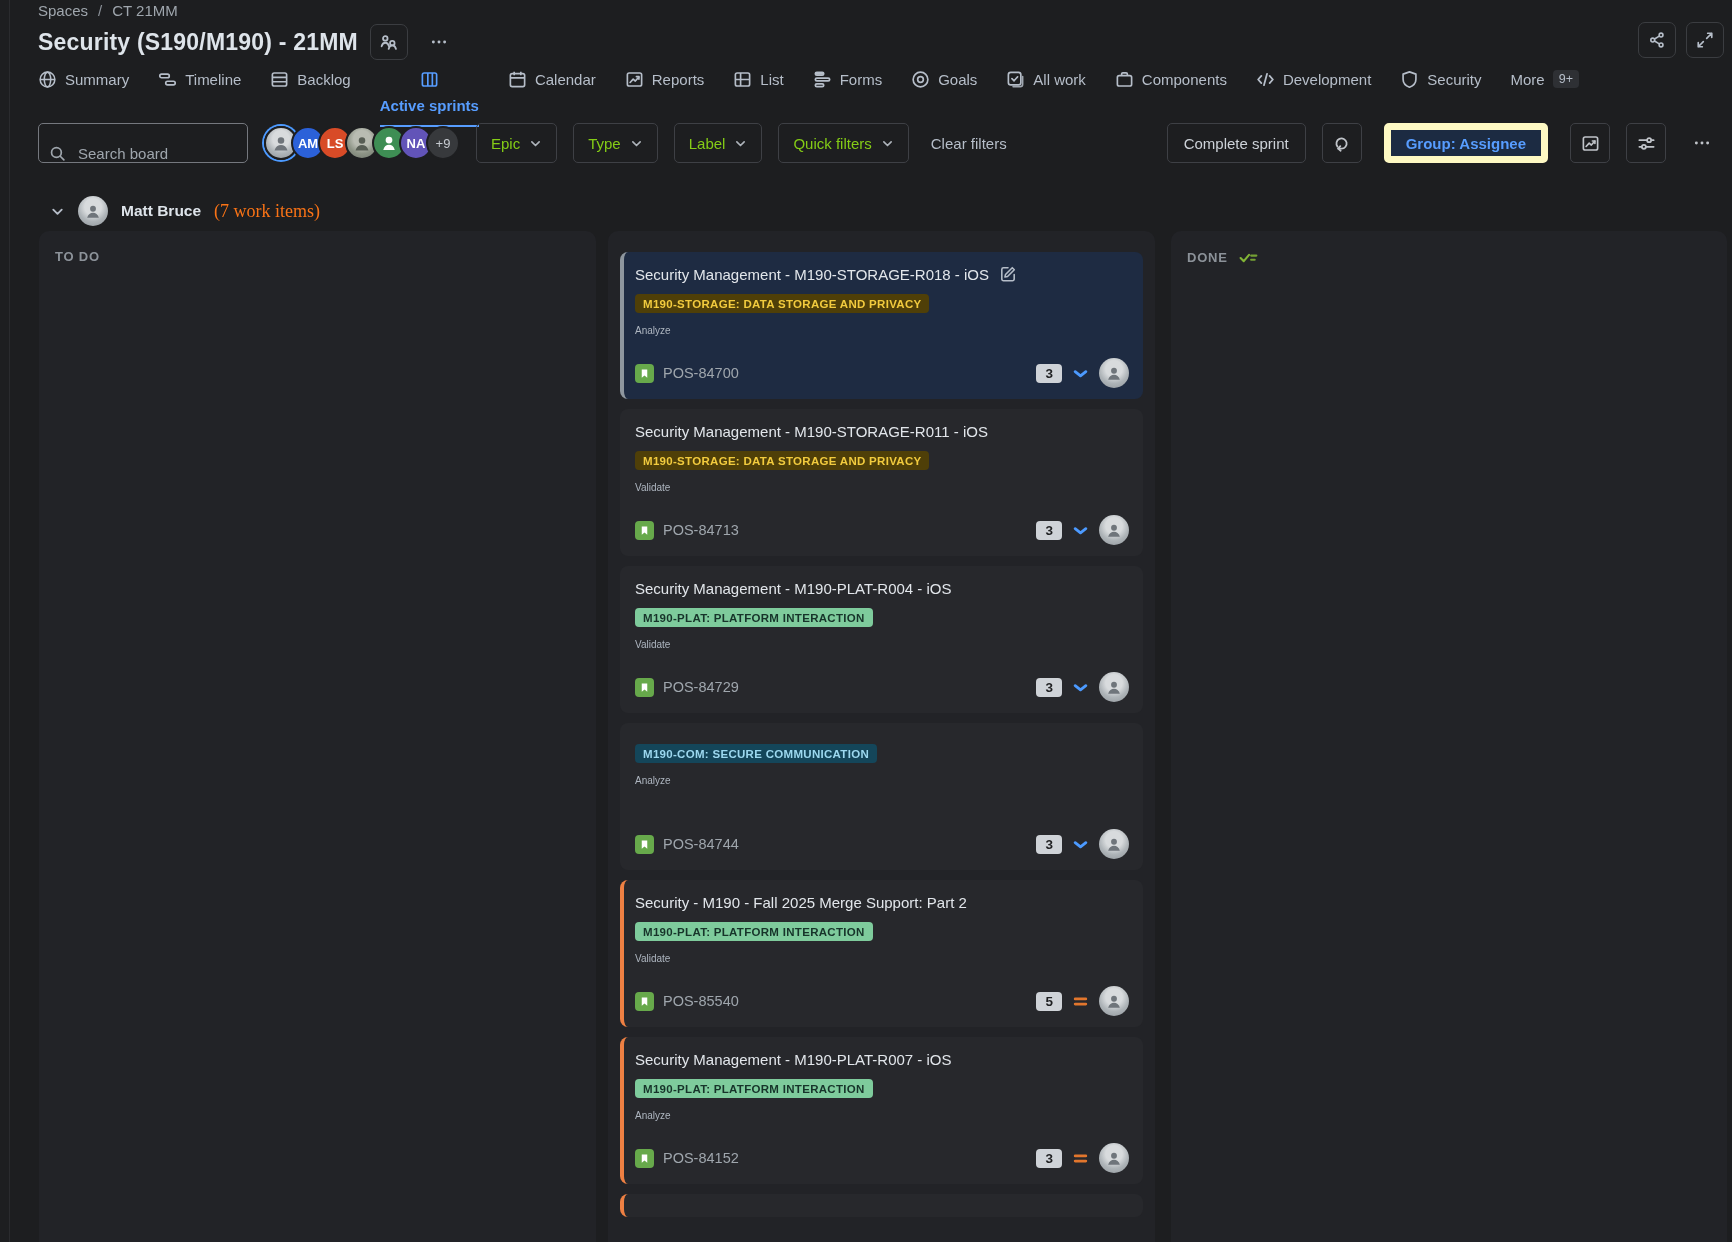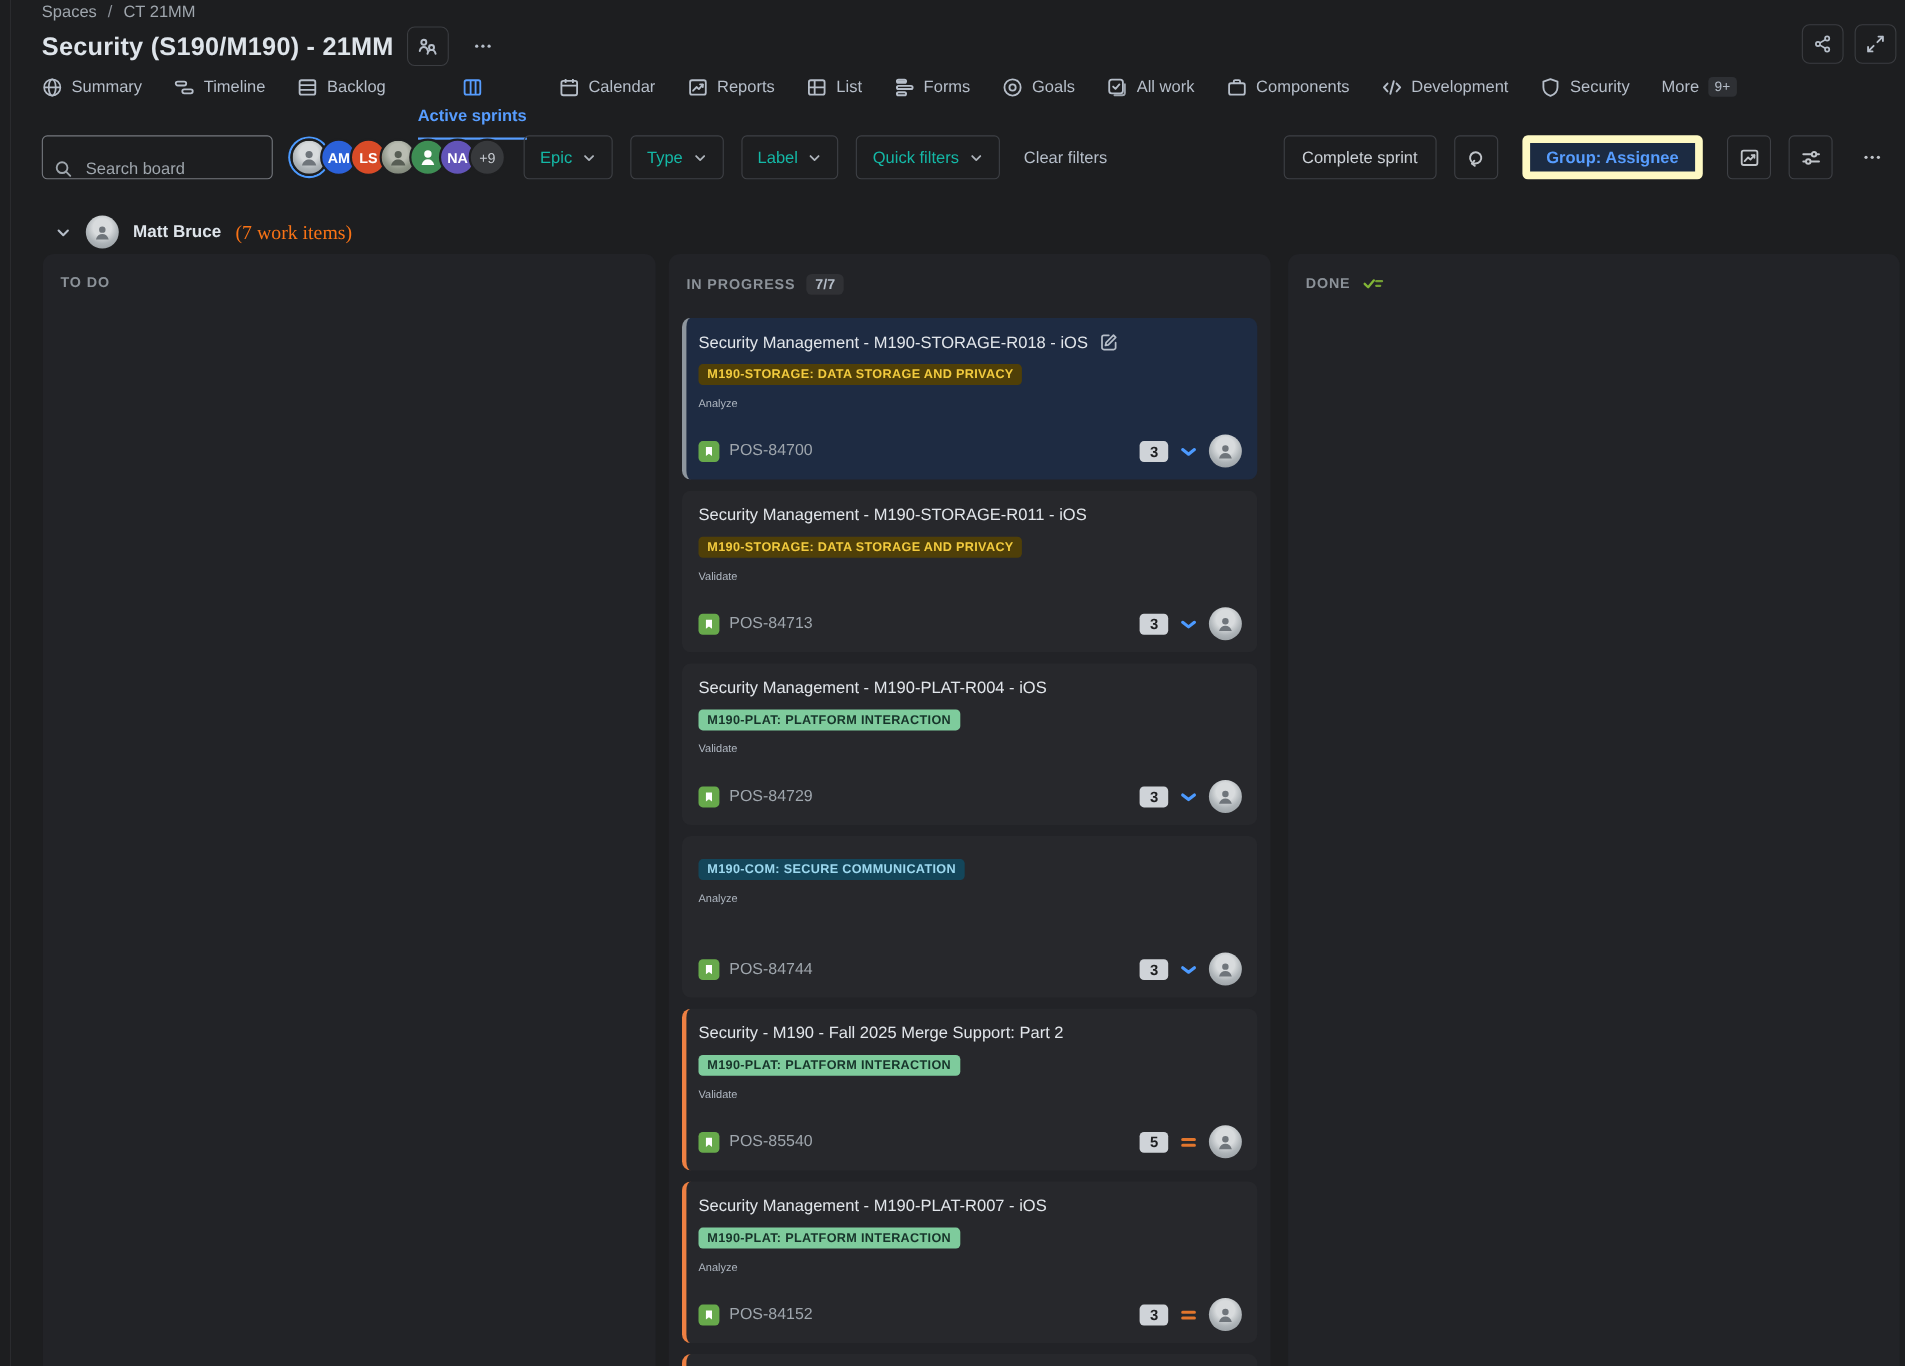--- a/index.html
+++ b/index.html
@@ -39,21 +39,21 @@
   .search-box input { background:transparent; border:none; outline:none; color:#DEE4EA; font-size:15px; width:100%; font-family:"Liberation Sans",sans-serif; }
   .search-box input::placeholder { color:#9FA6AD; }
 
   .avatar-stack { display:flex; margin-left:16px; align-items:center; }
   .avatar { width:34px; height:34px; border-radius:50%; display:flex; align-items:center; justify-content:center; font-size:13px; font-weight:700; color:#fff; border:2px solid #1D1E20; margin-left:-7px; cursor:pointer; }
   .avatar:first-child { margin-left:0; }
   .avatar.ring { box-shadow:0 0 0 2px #4C9AFF; }
   .avatar.photo { background:radial-gradient(circle at 50% 36%, #D8DBDD 0 34%, #AEB4B8 60%, #8E9499 100%); color:#6A7076; }
   .avatar.photo2 { background:radial-gradient(circle at 50% 36%, #B9BCB2 0 34%, #8E9587 60%, #6F766C 100%); color:#565C55; }
 
-  .filter-btn { height:40px; border:1px solid #3E4045; border-radius:5px; background:transparent; color:#14b8a6; font-size:15px; display:flex; align-items:center; gap:9px; padding:0 14px; margin-left:16px; cursor:pointer; white-space:nowrap; font-family:"Liberation Sans",sans-serif; }
+  .filter-btn { height:40px; border:1px solid #3E4045; border-radius:5px; background:transparent; color:#84cc16; font-size:15px; display:flex; align-items:center; gap:9px; padding:0 14px; margin-left:16px; cursor:pointer; white-space:nowrap; font-family:"Liberation Sans",sans-serif; }
   .text-btn { color:#B6BEC9; font-size:15px; margin-left:22px; cursor:pointer; background:none; border:none; font-family:"Liberation Sans",sans-serif; }
 
   .filter-right { margin-left:auto; display:flex; align-items:center; gap:16px; }
   .btn-outline { height:40px; border:1px solid #3E4045; border-radius:5px; background:transparent; color:#CDD2D8; font-size:15px; padding:0 16px; cursor:pointer; display:flex; align-items:center; font-family:"Liberation Sans",sans-serif; }
   .btn-square { width:40px; height:40px; border:1px solid #3E4045; border-radius:5px; display:flex; align-items:center; justify-content:center; color:#C0C4C9; cursor:pointer; background:transparent; }
   .btn-square.borderless { border-color:transparent; }
   .btn-group { height:40px; border:7px solid #fef9c3; border-radius:5px; background:#1C2B42; color:#579DFF; font-size:15px; font-weight:600; padding:0 15px; cursor:pointer; display:flex; align-items:center; margin:0 6px; font-family:"Liberation Sans",sans-serif; }
 
   
   .group-row { position:absolute; left:50px; top:196px; display:flex; align-items:center; gap:13px; }
@@ -415,24 +415,20 @@
 <div class="board">
 
   <div class="column col-todo">
     <div class="col-header">
       <span class="col-title">TO DO</span>
     </div>
     <div class="cards"></div>
   </div>
 
   <div class="column col-inprogress">
-    <div class="col-header">
-      <span class="col-title">IN PROGRESS</span>
-      <span class="col-count">7/7</span>
-    </div>
     <div class="cards">
 
       <div class="card selected">
         <div class="card-title-row">
           <span class="card-title">Security Management - M190-STORAGE-R018 - iOS</span>
           <span class="edit-btn">
             <span style="display:flex">
                 <svg width="18" height="18" viewBox="0 0 16 16" fill="none" stroke="currentColor" stroke-width="1.4" stroke-linecap="round" stroke-linejoin="round">
                   <path d="M13.5 8.5v4a1.5 1.5 0 0 1-1.5 1.5H4a1.5 1.5 0 0 1-1.5-1.5V4A1.5 1.5 0 0 1 4 2.5h4"></path>
                   <path d="M11.8 2.4l1.8 1.8-6 6-2.3.5.5-2.3z"></path>

